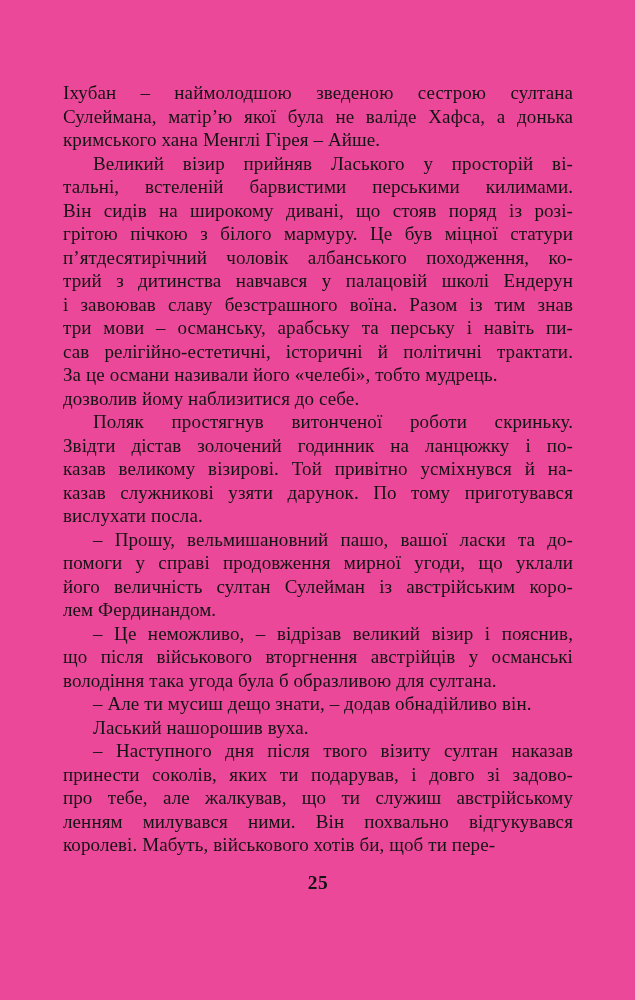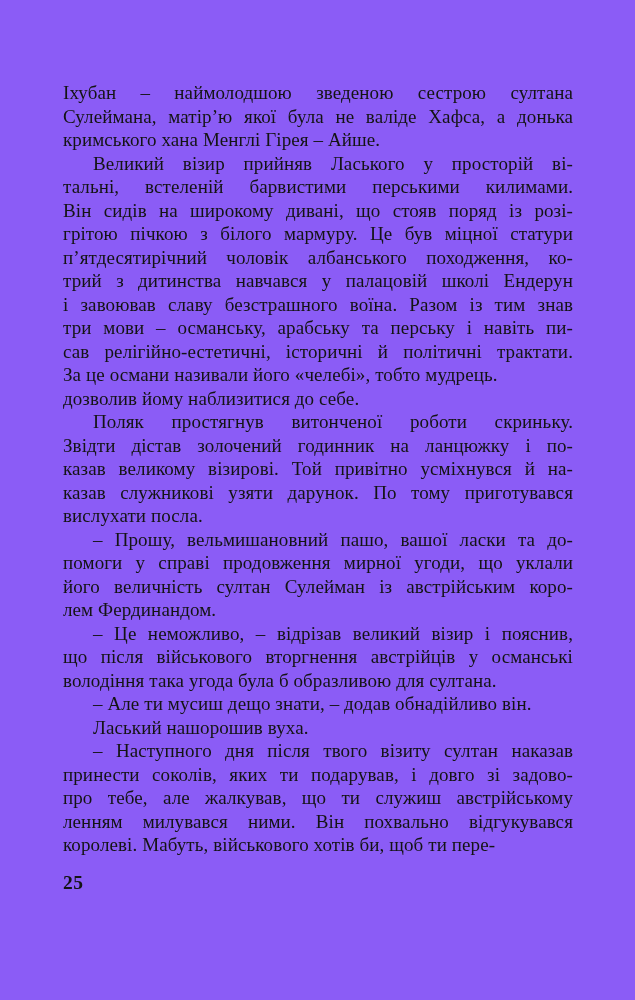--- a/index.html
+++ b/index.html
@@ -14,21 +14,21 @@
     position: relative;
     font-family: "Liberation Serif", "DejaVu Serif", serif;
     color: #141414;
   }
   .book-page {
     position: absolute;
     top: 0;
     left: 0;
     width: 635px;
     height: 1000px;
-    background: #8b5cf6;
+    background: #ec4899;
     box-sizing: border-box;
     padding: 81px 62px 0 63px;
   }
   .text-block {
     width: 510px;
   }
   .para {
     margin: 0;
     padding: 0;
   }
@@ -42,21 +42,21 @@
   }
   .line.last {
     text-align: right;
     text-align-last: left;
   }
   .line.first-indent {
     padding-left: 30px;
   }
   .page-number {
     margin-top: 15px;
-    text-align: left;
+    text-align: center;
     font-size: 19.5px;
     font-weight: bold;
     letter-spacing: 0.5px;
   }
 </style>
 </head>
 <body>
 
 <div class="book-page">
   <div class="text-block">

